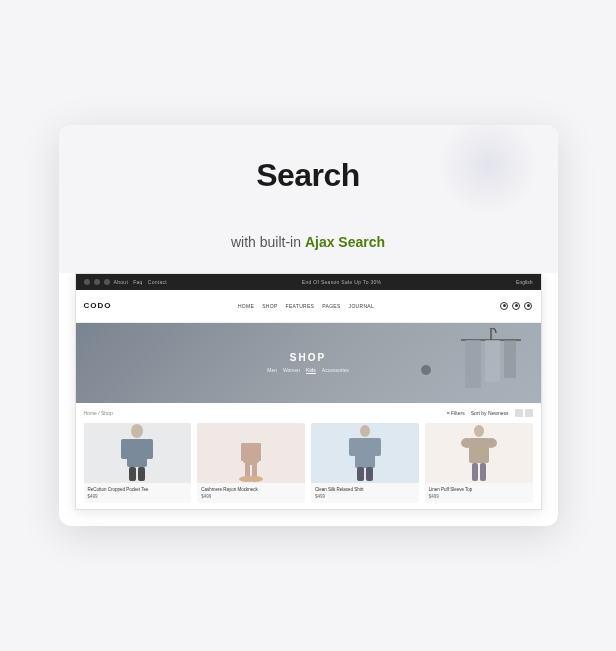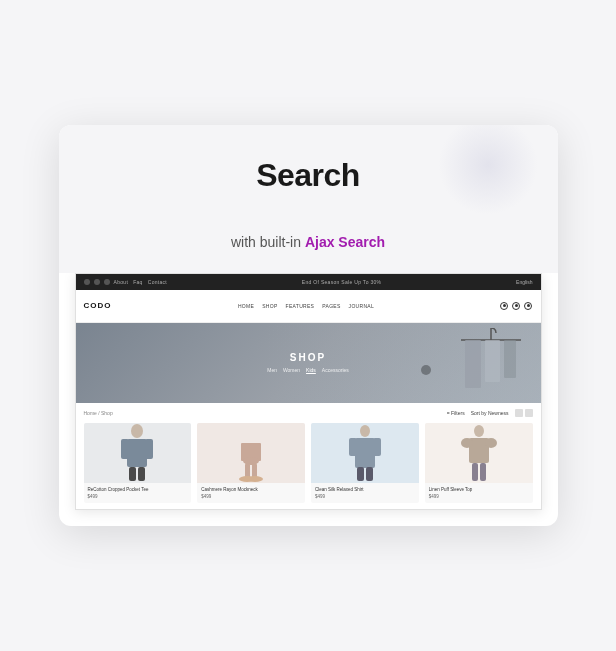--- a/index.html
+++ b/index.html
@@ -51,21 +51,21 @@
     }
 
     .subtitle {
       font-size: 14px;
       color: #555;
       line-height: 1.6;
     }
 
     .subtitle strong {
       font-weight: 700;
-      color: #a21caf;
+      color: #4d7c0f;
     }
 
     .preview-wrapper {
       background: #fff;
       margin: 0;
     }
 
     
     .browser-mockup {
       background: #fff;

